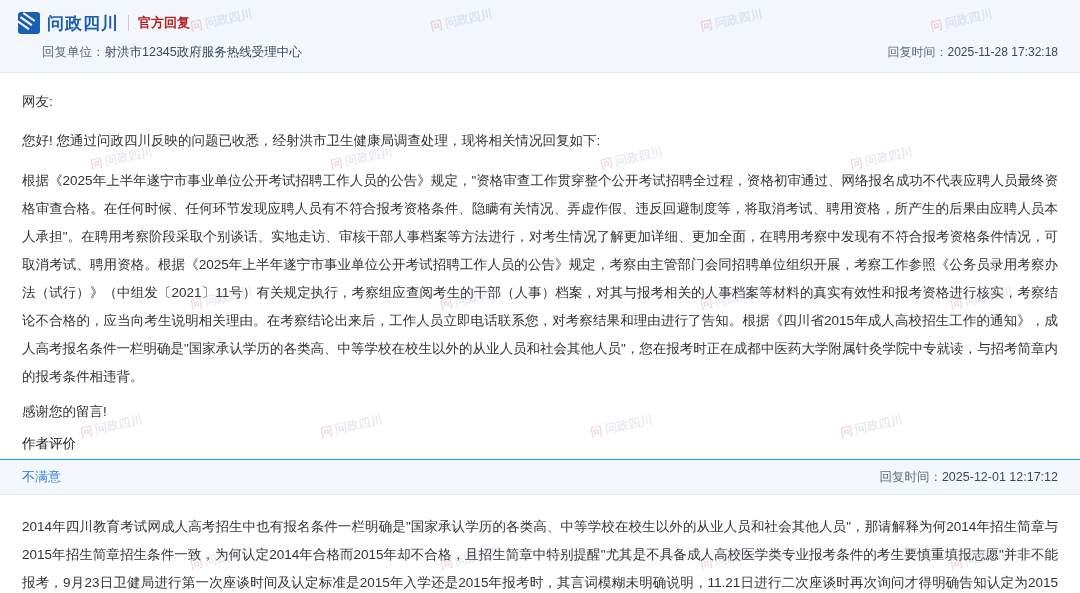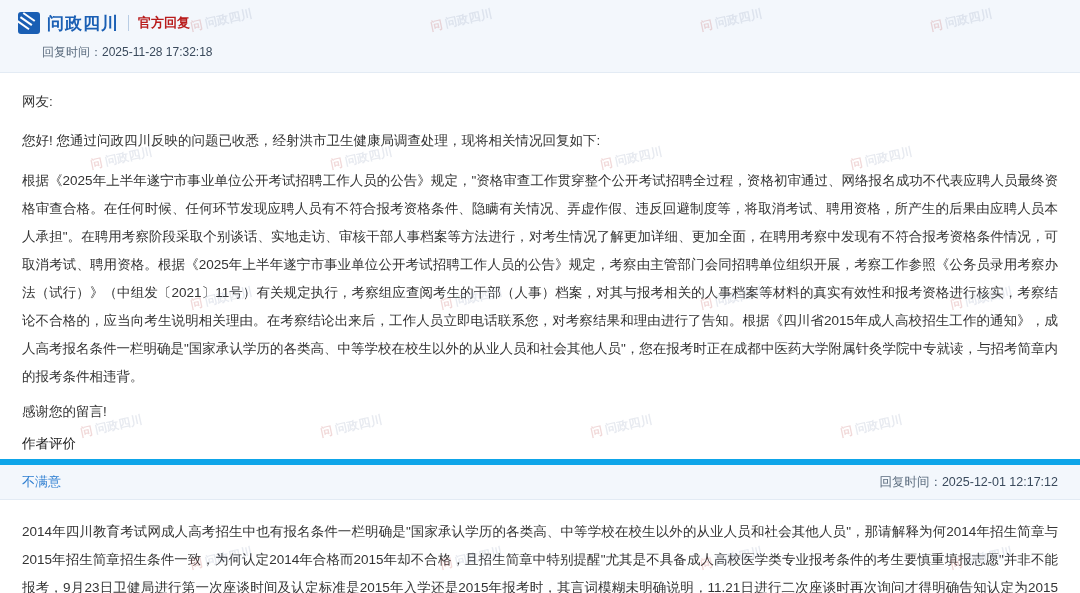--- a/index.html
+++ b/index.html
@@ -118,21 +118,21 @@
 
   
   .eval-title {
     font-size: 13.5px;
     font-weight: normal;
     color: #1a1a1a;
     padding: 14px 22px 6px 22px;
   }
   .eval-bar {
     background: #f3f7fc;
-    border-top: 6px solid #0ea5e9;
+    border-top: 1px solid #0ea5e9;
     border-bottom: 1px solid #e3ebf4;
     height: 34px;
     display: flex;
     align-items: center;
     justify-content: space-between;
     padding: 0 22px;
   }
   .eval-status {
     font-size: 13px;
     color: #2f7fd1;
@@ -173,20 +173,23 @@
 <div class="page">
 
   <div class="header">
     <div class="brand-row">
       <div class="brand-logo"></div>
       <div class="brand-name">问政四川</div>
       <div class="brand-sep"></div>
       <div class="brand-sub">官方回复</div>
     </div>
     <div class="meta-row">
+      <div class="meta-left">
+        <span>回复单位：</span><span class="meta-val">射洪市12345政府服务热线受理中心</span>
+      </div>
       <div class="meta-right">
         <span>回复时间：</span><span class="meta-val">2025-11-28 17:32:18</span>
       </div>
     </div>
   </div>
 
   <div class="content">
     <div class="salutation">网友:</div>
     <div class="para">您好! 您通过问政四川反映的问题已收悉，经射洪市卫生健康局调查处理，现将相关情况回复如下:</div>
     <div class="para">根据《2025年上半年遂宁市事业单位公开考试招聘工作人员的公告》规定，"资格审查工作贯穿整个公开考试招聘全过程，资格初审通过、网络报名成功不代表应聘人员最终资格审查合格。在任何时候、任何环节发现应聘人员有不符合报考资格条件、隐瞒有关情况、弄虚作假、违反回避制度等，将取消考试、聘用资格，所产生的后果由应聘人员本人承担"。在聘用考察阶段采取个别谈话、实地走访、审核干部人事档案等方法进行，对考生情况了解更加详细、更加全面，在聘用考察中发现有不符合报考资格条件情况，可取消考试、聘用资格。根据《2025年上半年遂宁市事业单位公开考试招聘工作人员的公告》规定，考察由主管部门会同招聘单位组织开展，考察工作参照《公务员录用考察办法（试行）》（中组发〔2021〕11号）有关规定执行，考察组应查阅考生的干部（人事）档案，对其与报考相关的人事档案等材料的真实有效性和报考资格进行核实，考察结论不合格的，应当向考生说明相关理由。在考察结论出来后，工作人员立即电话联系您，对考察结果和理由进行了告知。根据《四川省2015年成人高校招生工作的通知》，成人高考报名条件一栏明确是"国家承认学历的各类高、中等学校在校生以外的从业人员和社会其他人员"，您在报考时正在成都中医药大学附属针灸学院中专就读，与招考简章内的报考条件相违背。</div>

